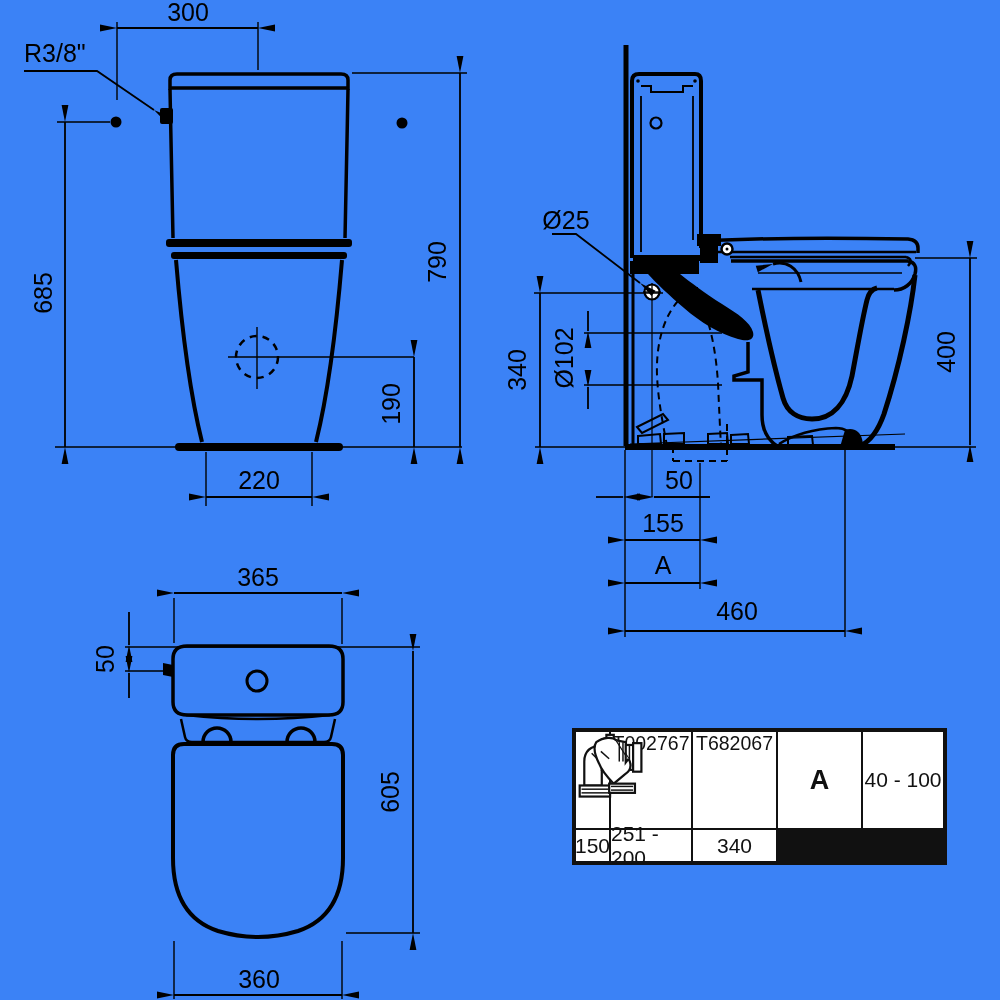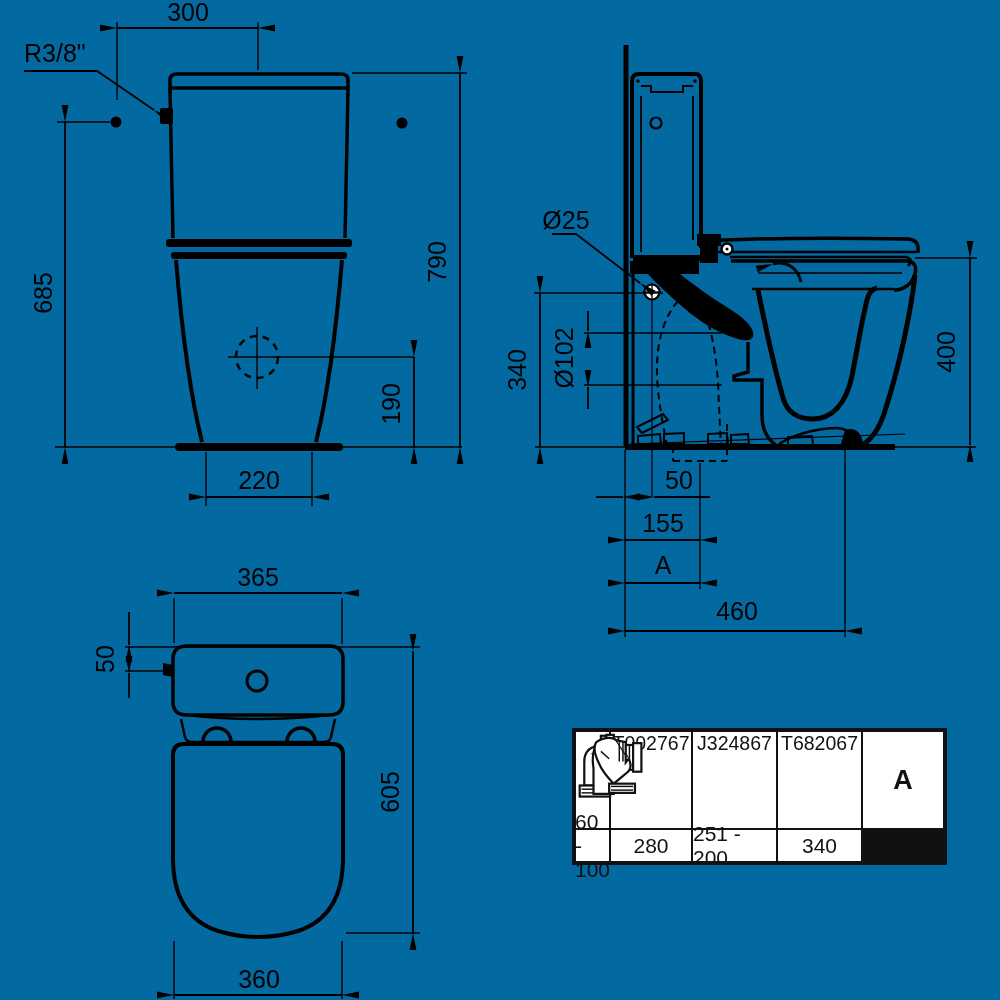--- a/index.html
+++ b/index.html
@@ -1,17 +1,17 @@
 <!DOCTYPE html>
 <html><head>
 <meta charset="utf-8">
 <style>
   html,body{margin:0;padding:0;background:#fff;}
   .canvas{
-    position:relative;width:1000px;height:1000px;background:#0369a1;
+    position:relative;width:1000px;height:1000px;background:#3b82f6;
     font-family:"Liberation Sans",sans-serif;overflow:hidden;text-decoration:underline;
   }
   .canvas svg{position:absolute;left:0;top:0;}
   svg text{fill:#000;font-family:"Liberation Sans",sans-serif;font-size:25px;}
   svg .pline{stroke:#000;fill:none;}
   
   .conn-table{
     position:absolute;left:572px;top:728px;width:375px;height:137px;
     box-sizing:border-box;border:4px solid #111;background:#111;
     display:grid;grid-template-columns:33px 80px 83px 83px 1fr;
@@ -250,35 +250,20 @@
             <line x1="48" y1="11" x2="48" y2="38"></line>
         <line x1="53" y1="11" x2="53" y2="38"></line>
             <line x1="58" y1="11" x2="58" y2="38"></line>
         <line x1="6" y1="59" x2="35" y2="59"></line>
             <line x1="6" y1="63" x2="35" y2="63"></line>
         <line x1="17" y1="20" x2="27" y2="30"></line>
       </g>
     </svg>
   </div>
 
-  <div class="cell hcell">
-    <div class="pn">J324867</div>
-    <svg class="icon" viewBox="0 0 76 72">
-      <g stroke="#111" stroke-width="2.4" fill="#fff">
-        <rect x="27" y="1" width="8" height="6"></rect>
-        <path d="M24,7 L45,7 C49,16 48,26 41,32 L41,64 L19,64 L19,36 C17,24 19,14 24,7 Z"></path>
-        <path d="M45,7 L52,9 L52,29 L41,32"></path>
-      </g>
-      <g stroke="#111" stroke-width="1.6">
-        <line x1="46" y1="9" x2="44" y2="30"></line>
-            <line x1="49" y1="9" x2="47" y2="29"></line>
-        <line x1="27" y1="14" x2="37" y2="24"></line>
-      </g>
-    </svg>
-  </div>
 
 
   <div class="cell hcell">
     <div class="pn">T682067</div>
     <svg class="icon" viewBox="0 0 76 72">
       <g stroke="#111" stroke-width="2.4" fill="#fff">
         <rect x="33" y="0" width="8" height="6"></rect>
         <path d="M22,8 C30,2 40,2 44,6 L57,26 C61,33 59,39 53,43 L41,53 C35,47 28,39 25,31 C21,23 18,14 22,8 Z"></path>
         <path d="M44,6 L54,8 L54,30 L57,26"></path>
         <rect x="36" y="53" width="28" height="10"></rect>
@@ -287,19 +272,19 @@
         <line x1="47" y1="8" x2="47" y2="29"></line>
             <line x1="51" y1="8" x2="51" y2="29"></line>
         <line x1="38" y1="56" x2="62" y2="56"></line>
             <line x1="38" y1="60" x2="62" y2="60"></line>
         <line x1="27" y1="18" x2="36" y2="26"></line>
       </g>
     </svg>
   </div>
 
   <div class="cell acell">A</div>
-  <div class="cell val">60 - 100</div>
-  <div class="cell val">280</div>
+  <div class="cell val">40 - 100</div>
+  <div class="cell val">150</div>
   <div class="cell val">251 - 200</div>
   <div class="cell val">340</div>
 </div>
 
 </div>
 
 </body></html>

